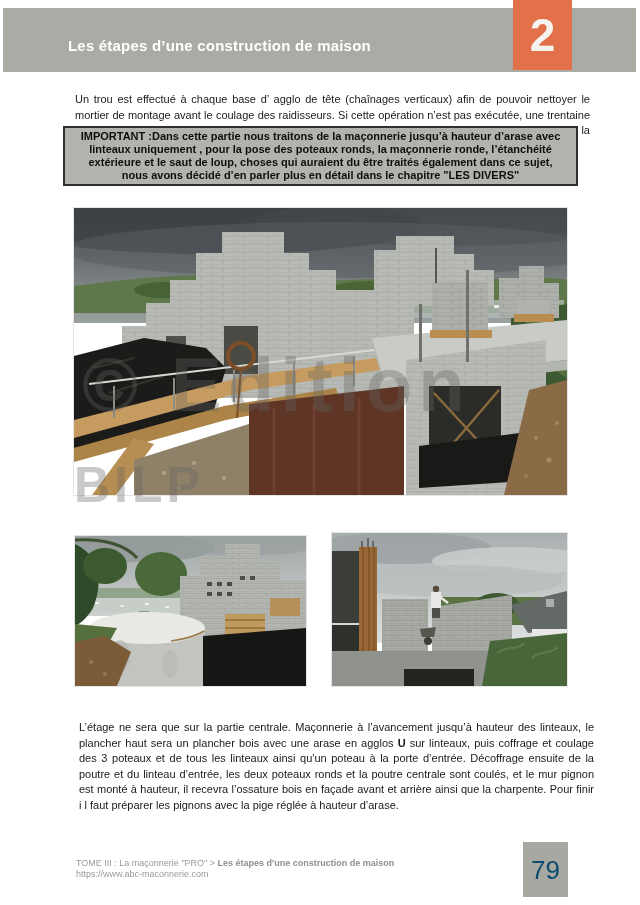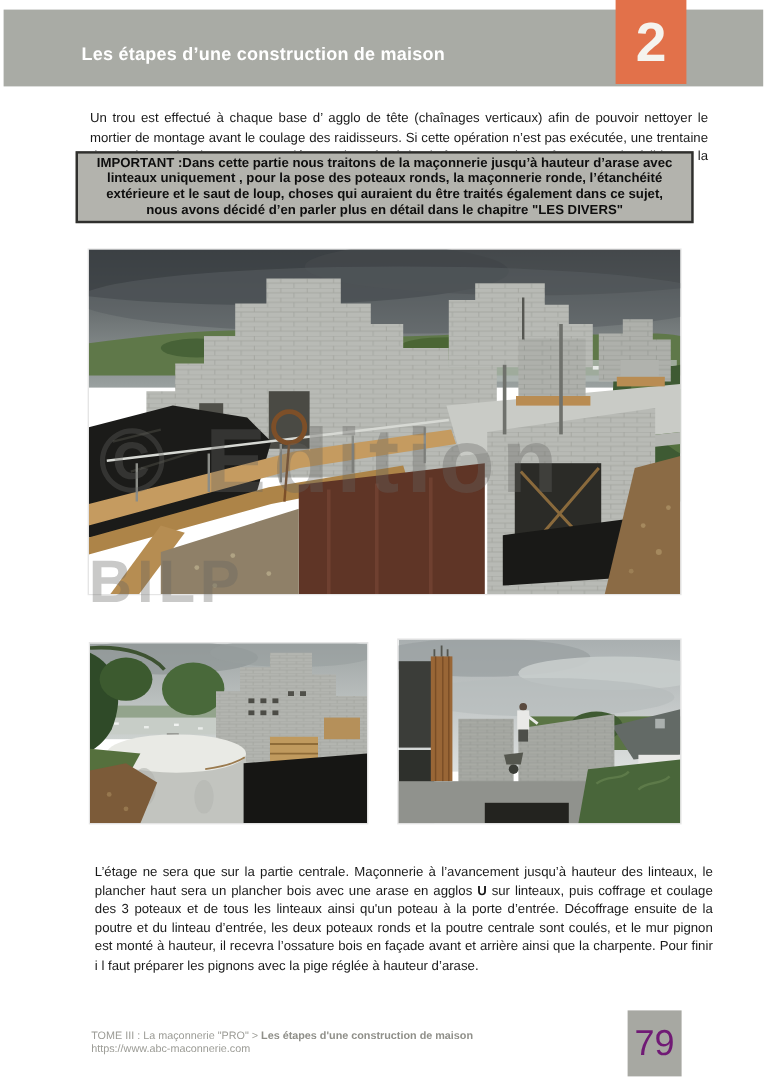--- a/index.html
+++ b/index.html
@@ -52,21 +52,21 @@
   
   .footer{
     position:absolute;left:63px;top:858px;width:440px;
     font-size:9px;line-height:11px;color:#9b9b95;margin-left:13px;
   }
   .footer b{color:#8f8f89;}
   .pagenum{
     position:absolute;left:523px;top:842px;width:45px;height:55px;background:#a7a8a2;
     display:flex;align-items:center;justify-content:center;
   }
-  .pagenum span{font-size:30px;color:#701a75;line-height:1;}
+  .pagenum span{font-size:26px;color:#0c4a6e;line-height:1;}
 </style>
 </head>
 <body>
 
 <div class="page">
 
   <div class="header-bar">
     <span class="header-title">Les étapes d’une construction de maison</span>
   </div>
   <div class="chapter-box">

